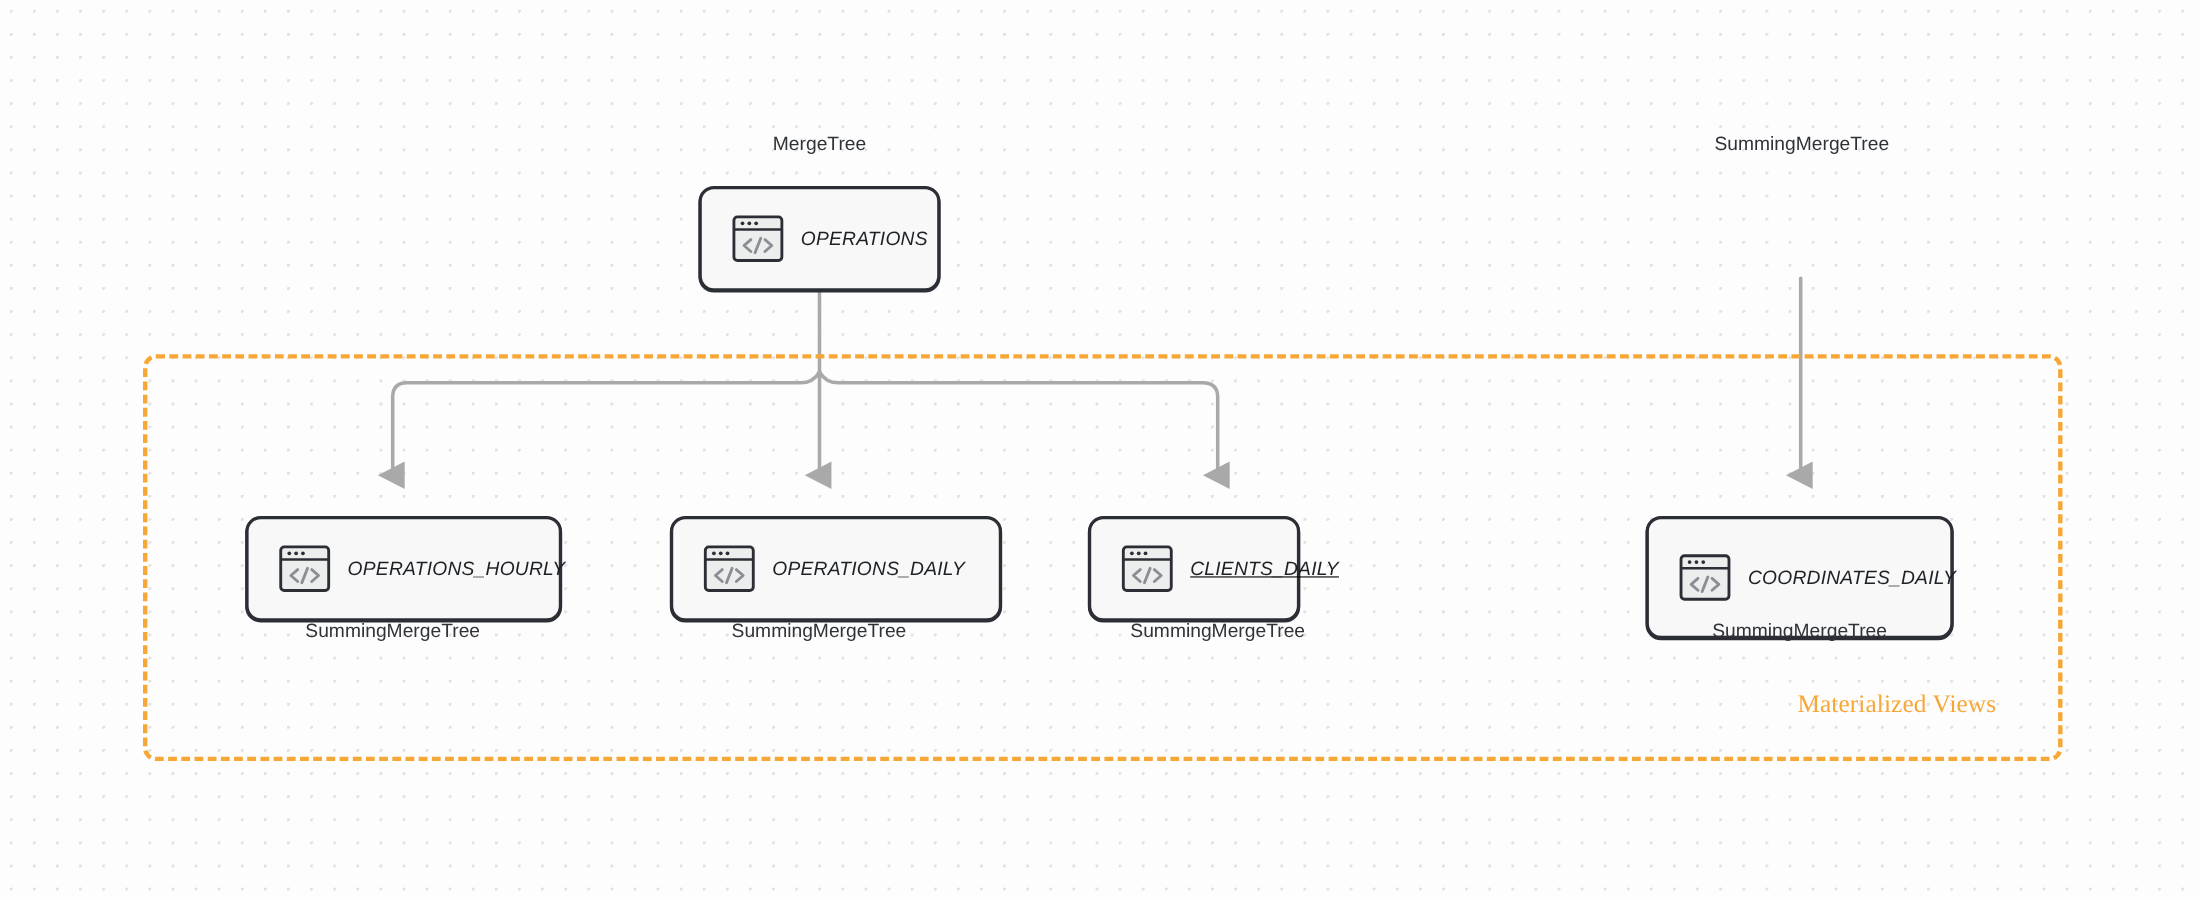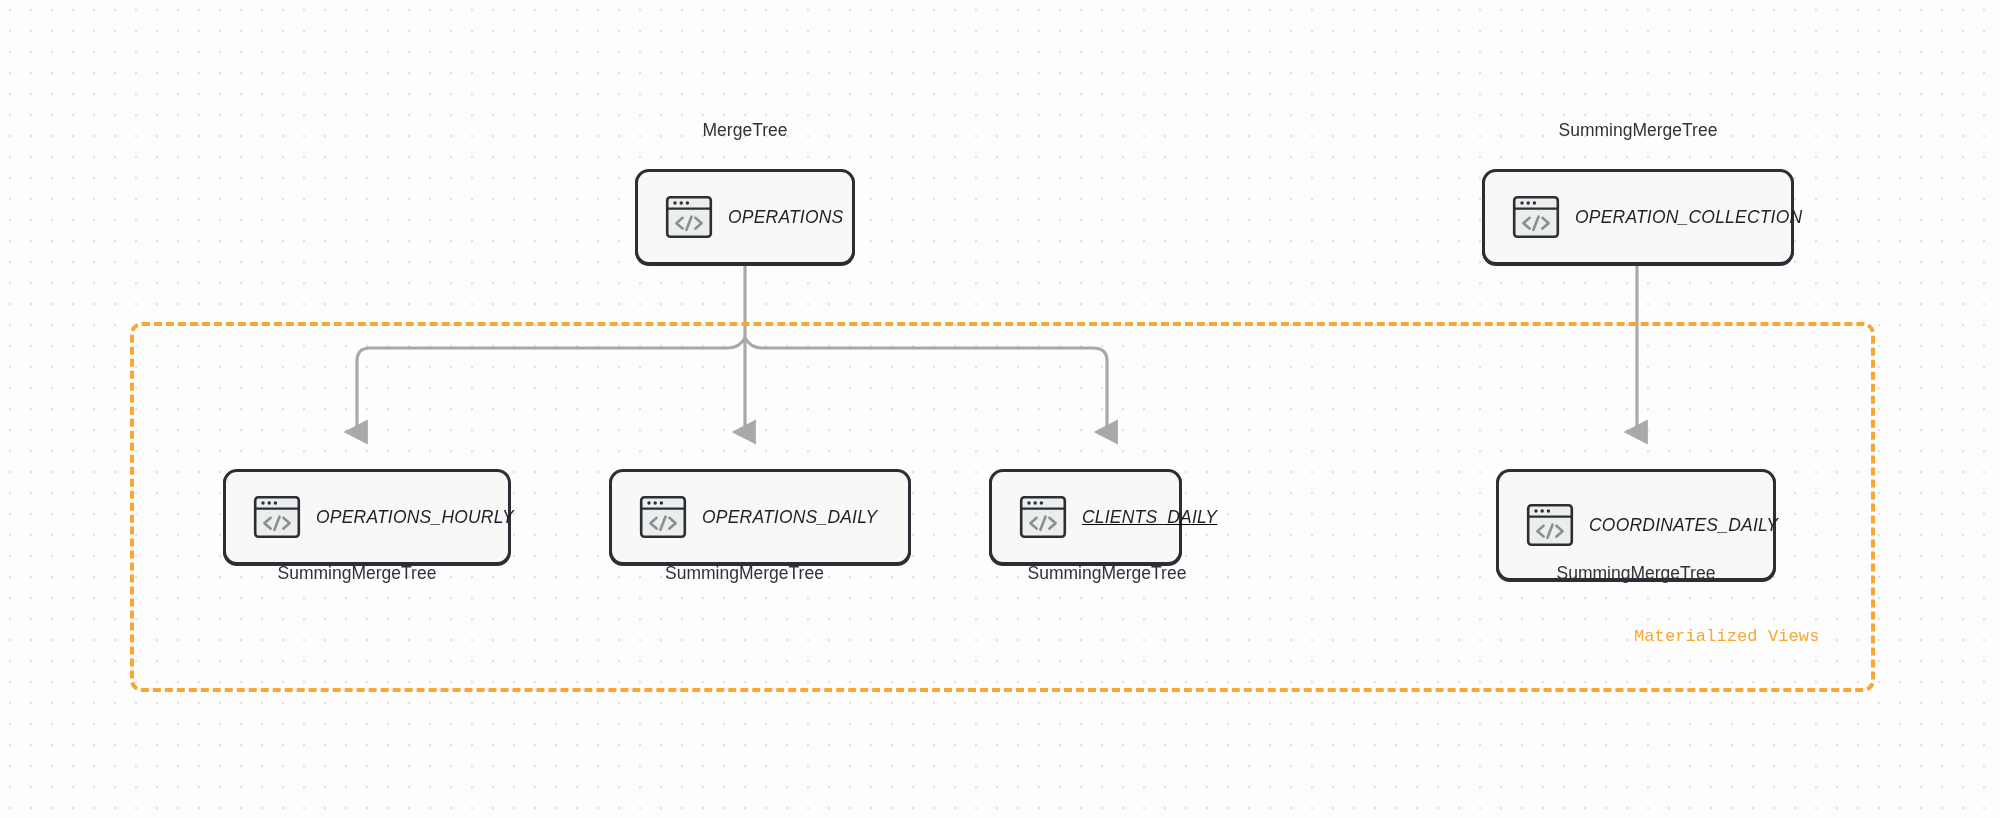--- a/index.html
+++ b/index.html
@@ -35,24 +35,24 @@
   .group-box {
     position: absolute;
     box-sizing: border-box;
     border: 4px dashed #f7a736;
     border-radius: 12px;
     background: transparent;
   }
   .group-label {
     position: absolute;
     color: #f7a736;
-    font-size: 17px;
+    font-size: 23px;
     letter-spacing: 0.1px;
     white-space: nowrap;
-    font-family: Liberation Mono, monospace;
+    font-family: Liberation Serif, serif;
   }
 
   
   .node {
     position: absolute;
     box-sizing: border-box;
     background: #f7f8f7;
     border: 3.5px solid #2b2e34;
     border-radius: 14px;
     display: flex;
@@ -126,33 +126,20 @@
       <circle cx="17.2" cy="11" r="1.7" fill="#2b2e34"></circle>
       <circle cx="23.4" cy="11" r="1.7" fill="#2b2e34"></circle>
       <path d="M18.6,25.8 L12.4,31.2 L18.6,36.6" fill="none" stroke="#8b8f94" stroke-width="2.6" stroke-linecap="round" stroke-linejoin="round"></path>
       <path d="M31.4,25.8 L37.6,31.2 L31.4,36.6" fill="none" stroke="#8b8f94" stroke-width="2.6" stroke-linecap="round" stroke-linejoin="round"></path>
       <line x1="27.6" y1="24.6" x2="22.4" y2="37.8" stroke="#8b8f94" stroke-width="2.6" stroke-linecap="round"></line>
     </svg>
     <span class="node-label">OPERATIONS</span>
   </div>
 
   <div class="engine-caption" style="left:1482px; top:120px; width:312px;">SummingMergeTree</div>
-  <div class="node" style="left:1482px; top:156px; width:312px; height:96px;">
-    <svg class="node-icon" viewBox="0 0 50 50" xmlns="http://www.w3.org/2000/svg">
-      <rect x="3.2" y="5.2" width="43.6" height="39.6" rx="3.2" fill="#eceded" stroke="#2b2e34" stroke-width="2.6"></rect>
-      <line x1="3.2" y1="16.6" x2="46.8" y2="16.6" stroke="#2b2e34" stroke-width="2.4"></line>
-      <circle cx="11" cy="11" r="1.7" fill="#2b2e34"></circle>
-      <circle cx="17.2" cy="11" r="1.7" fill="#2b2e34"></circle>
-      <circle cx="23.4" cy="11" r="1.7" fill="#2b2e34"></circle>
-      <path d="M18.6,25.8 L12.4,31.2 L18.6,36.6" fill="none" stroke="#8b8f94" stroke-width="2.6" stroke-linecap="round" stroke-linejoin="round"></path>
-      <path d="M31.4,25.8 L37.6,31.2 L31.4,36.6" fill="none" stroke="#8b8f94" stroke-width="2.6" stroke-linecap="round" stroke-linejoin="round"></path>
-      <line x1="27.6" y1="24.6" x2="22.4" y2="37.8" stroke="#8b8f94" stroke-width="2.6" stroke-linecap="round"></line>
-    </svg>
-    <span class="node-label">OPERATION_COLLECTION</span>
-  </div>
 
   <div class="node" style="left:223px; top:456px; width:288px; height:96px;">
     <svg class="node-icon" viewBox="0 0 50 50" xmlns="http://www.w3.org/2000/svg">
       <rect x="3.2" y="5.2" width="43.6" height="39.6" rx="3.2" fill="#eceded" stroke="#2b2e34" stroke-width="2.6"></rect>
       <line x1="3.2" y1="16.6" x2="46.8" y2="16.6" stroke="#2b2e34" stroke-width="2.4"></line>
       <circle cx="11" cy="11" r="1.7" fill="#2b2e34"></circle>
       <circle cx="17.2" cy="11" r="1.7" fill="#2b2e34"></circle>
       <circle cx="23.4" cy="11" r="1.7" fill="#2b2e34"></circle>
       <path d="M18.6,25.8 L12.4,31.2 L18.6,36.6" fill="none" stroke="#8b8f94" stroke-width="2.6" stroke-linecap="round" stroke-linejoin="round"></path>
       <path d="M31.4,25.8 L37.6,31.2 L31.4,36.6" fill="none" stroke="#8b8f94" stroke-width="2.6" stroke-linecap="round" stroke-linejoin="round"></path>

